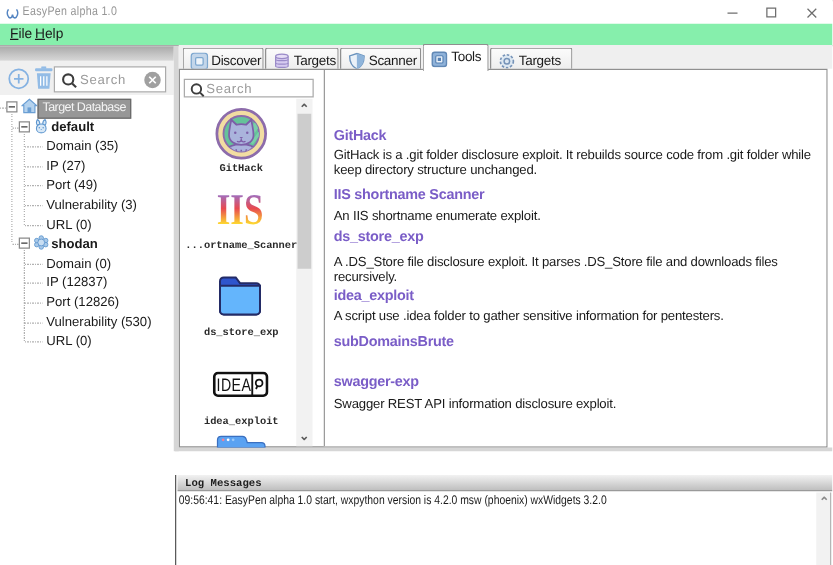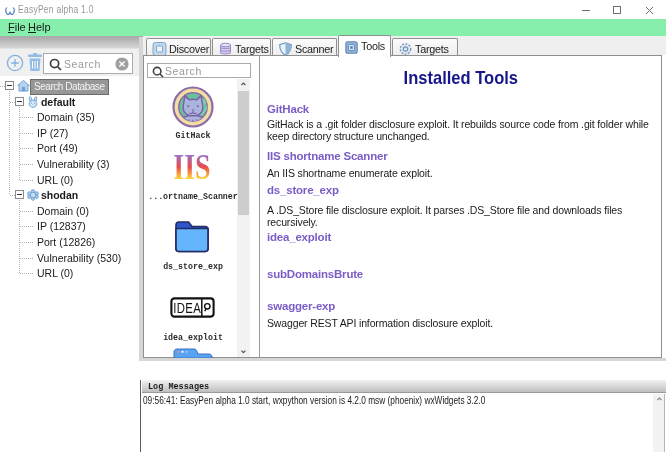--- a/index.html
+++ b/index.html
@@ -137,21 +137,21 @@
     <div class="dot-h" style="left:20px;top:180px;width:14px"></div>
     <div class="dot-h" style="left:20px;top:195px;width:14px"></div>
 
     <div class="ebox" style="left:5px;top:3px"></div>
     <div class="ebox" style="left:15px;top:19px"></div>
     <div class="ebox" style="left:15px;top:112px"></div>
 
     <div class="trow" style="left:17px;top:0px"><svg style="vertical-align:-3px" width="13" height="14" viewBox="0 0 14 14">
           <path d="M7 1 L13.2 6.4 H11.8 V12.5 H2.2 V6.4 H0.8 Z" fill="#b4d2ee" stroke="#6b9fd4" stroke-width="1"></path>
           <rect x="5.4" y="8" width="3.2" height="4.5" fill="#6b9fd4"></rect>
-        </svg><span class="sel">Search Database</span></div>
+        </svg><span class="sel">Target Database</span></div>
 
     <div class="trow" style="left:27px;top:16px">
       <svg style="vertical-align:-2px" width="12" height="12" viewBox="0 0 14 14">
         <path d="M3.4 0.8 C2.2 2.6 2.4 4.8 3.6 6.2 L5.6 5 C5.6 3 4.8 1.4 3.4 0.8 Z" fill="#d8e8f6" stroke="#5d96cf" stroke-width="1"></path>
         <path d="M10.6 0.8 C11.8 2.6 11.6 4.8 10.4 6.2 L8.4 5 C8.4 3 9.2 1.4 10.6 0.8 Z" fill="#d8e8f6" stroke="#5d96cf" stroke-width="1"></path>
         <path d="M2.5 9 C2.5 6.6 4.5 4.9 7 4.9 C9.5 4.9 11.5 6.6 11.5 9 C11.5 11.4 9.5 13.2 7 13.2 C4.5 13.2 2.5 11.4 2.5 9 Z" fill="#d8e8f6" stroke="#5d96cf" stroke-width="1"></path>
         <circle cx="5.2" cy="8.3" r="0.7" fill="#5d96cf"></circle>
           <circle cx="8.8" cy="8.3" r="0.7" fill="#5d96cf"></circle>
         <path d="M7 9.5 L6.2 10.5 H7.8 Z" fill="#5d96cf"></path>
       </svg>
@@ -288,28 +288,28 @@
   <div class="ilabel" style="left:-11px;top:277px">idea_exploit</div>
 
   <svg class="abs" style="left:28px;top:292px" width="42" height="10" viewBox="0 0 42 10">
     <path d="M2 10 V4 C2 2.3 3.3 1 5 1 H22 C23.7 1 24.6 2 25 3.5 L25.8 6 H37 C38.7 6 40 7.3 40 9 V10 Z" fill="#5aa2f2" stroke="#3a6fc0" stroke-width="1"></path>
     <circle cx="6.5" cy="3.8" r="1.1" fill="#f08098"></circle>
     <circle cx="10.5" cy="3.8" r="1.1" fill="#fff"></circle>
     <circle cx="14.5" cy="3.8" r="1.1" fill="#9cc8f8"></circle>
   </svg>
 
   <div id="desc" class="abs">
-    <h1><span>Installed Tools</span></h1>
     <h2 style="top:46.5px">GitHack</h2>
     <p style="top:63px">GitHack is a .git folder disclosure exploit. It rebuilds source code from .git folder while<br>keep directory structure unchanged.</p>
     <h2 style="top:94px">IIS shortname Scanner</h2>
     <p style="top:112px">An IIS shortname enumerate exploit.</p>
     <h2 style="top:128px">ds_store_exp</h2>
     <p style="top:149px">A .DS_Store file disclosure exploit. It parses .DS_Store file and downloads files<br>recursively.</p>
     <h2 style="top:175px">idea_exploit</h2>
+    <p style="top:192px">A script use .idea folder to gather sensitive information for pentesters.</p>
     <h2 style="top:212px">subDomainsBrute</h2>
     <h2 style="top:243.5px">swagger-exp</h2>
     <p style="top:262px">Swagger REST API information disclosure exploit.</p>
   </div>
 </div>
 
 <div id="logpanel" class="abs">
   <div id="logcaption">
       <span>Log Messages</span>
     </div>

